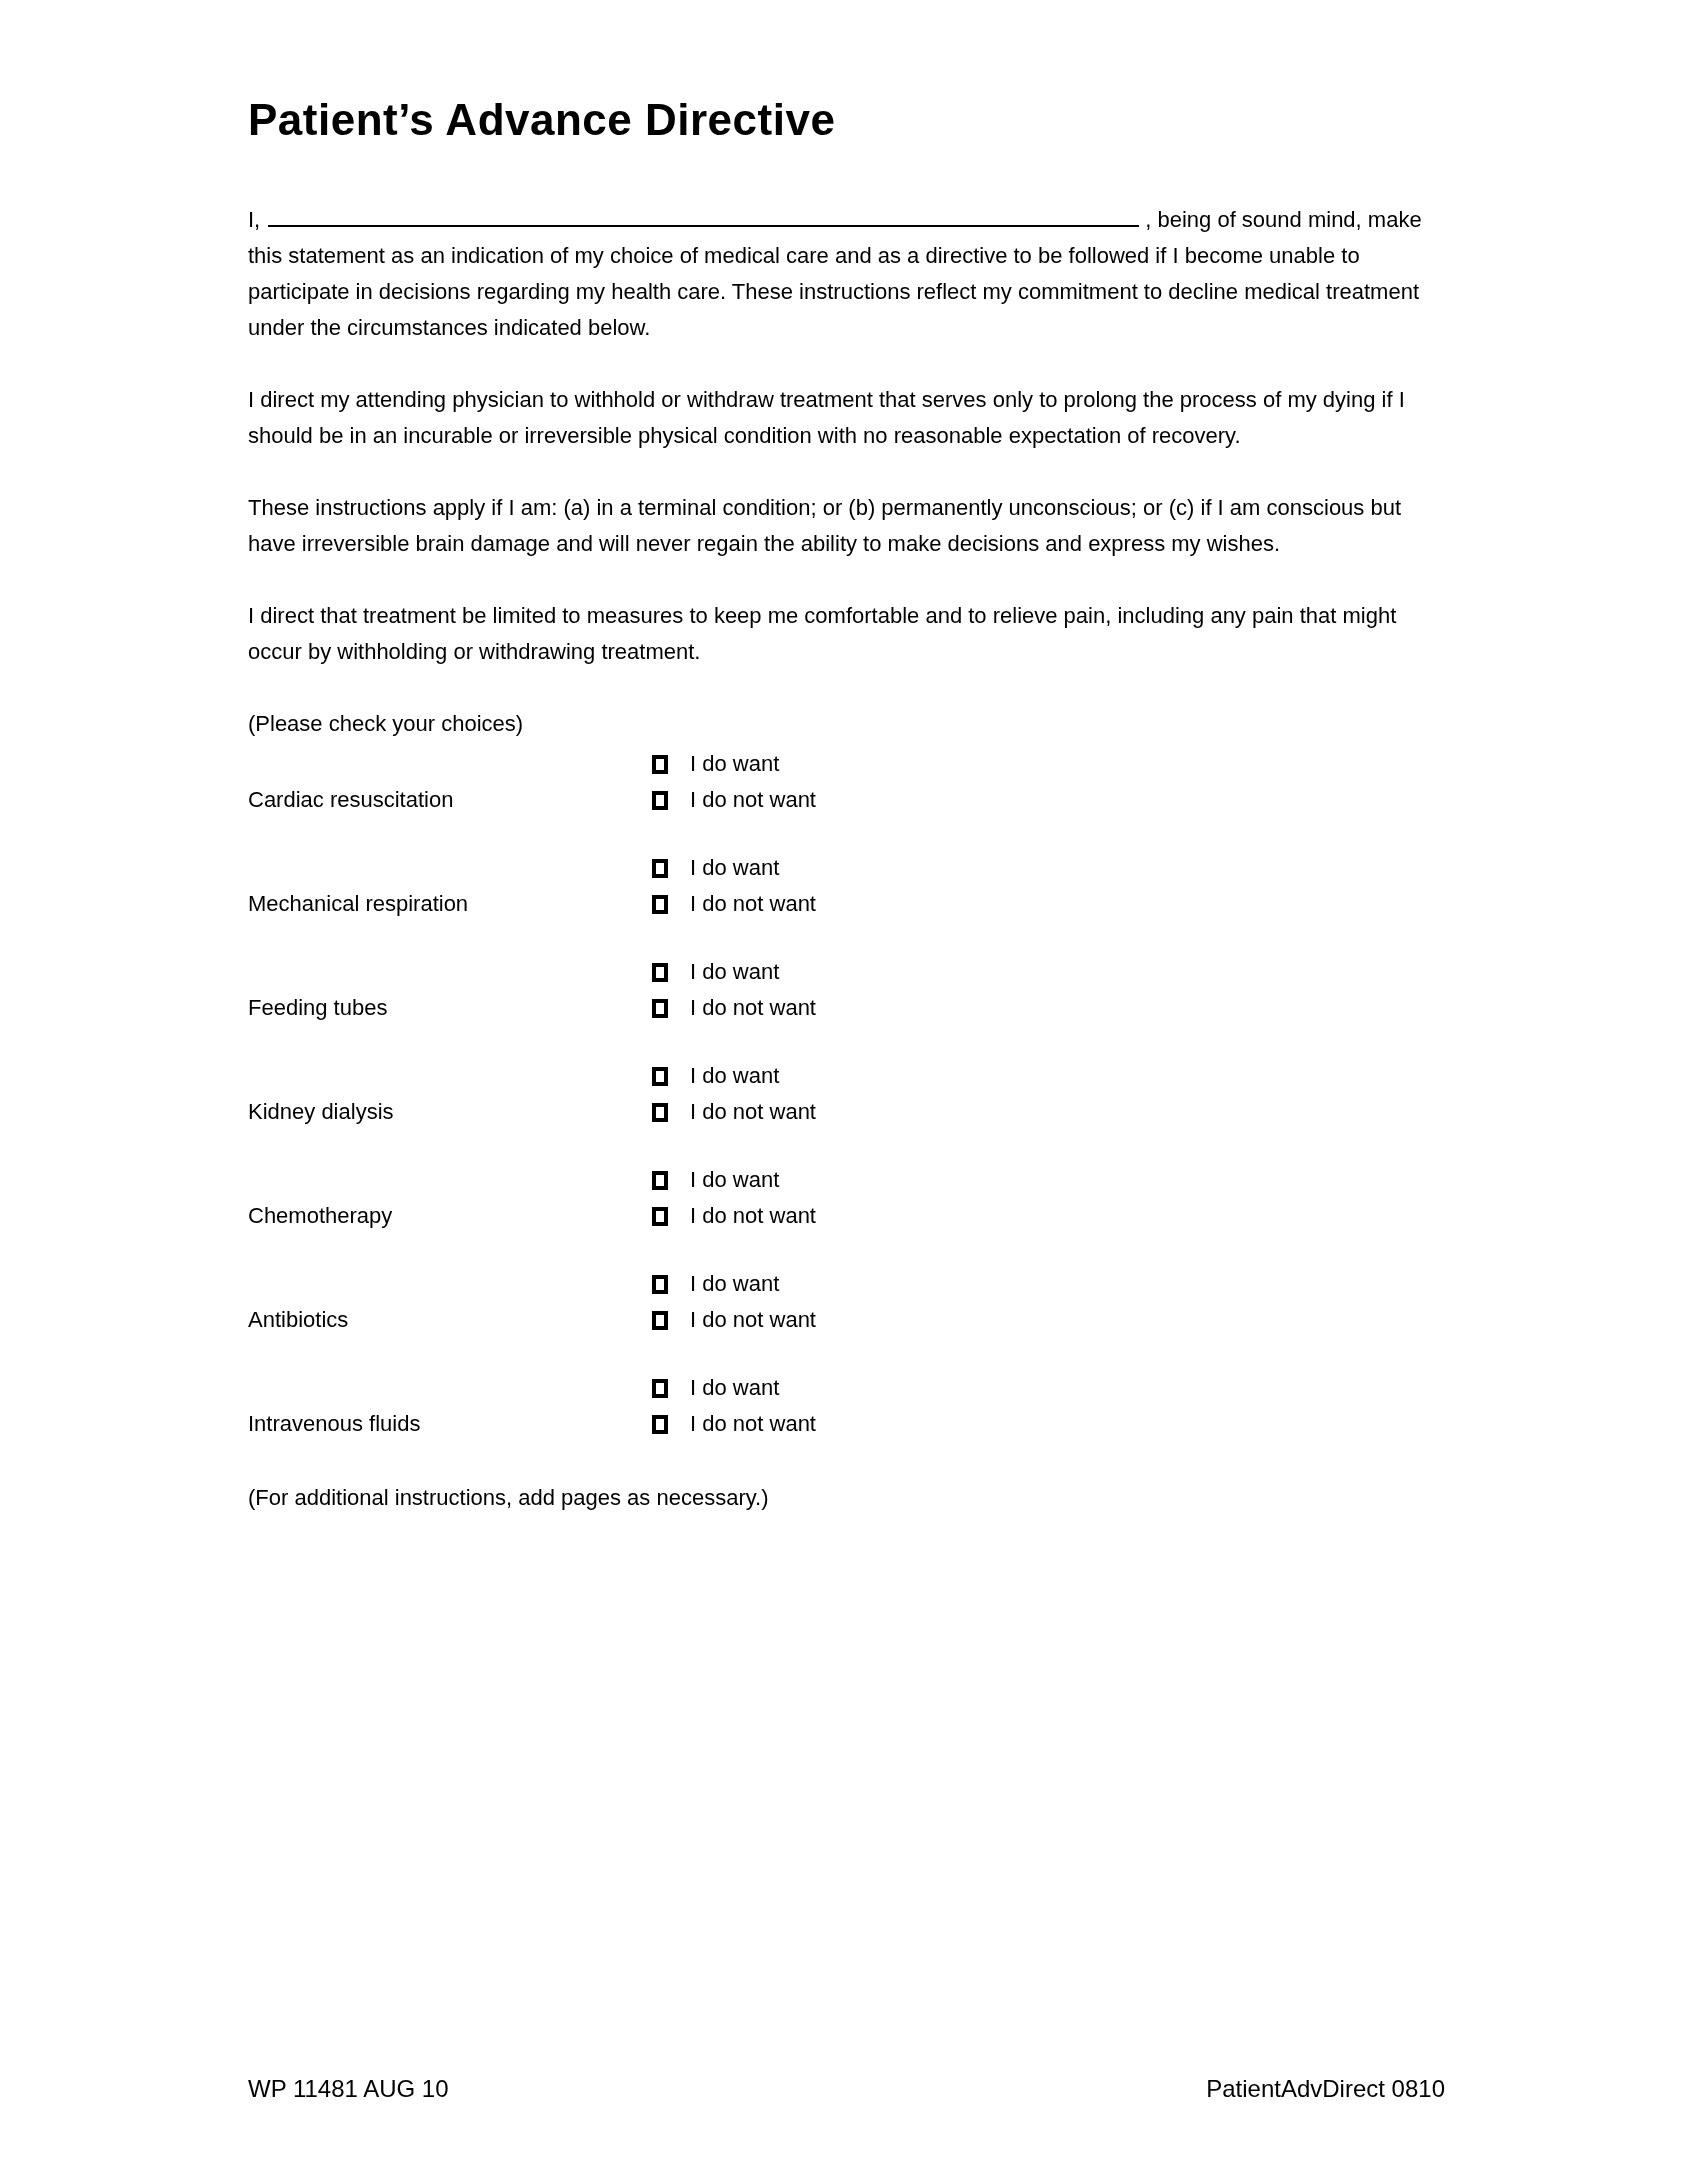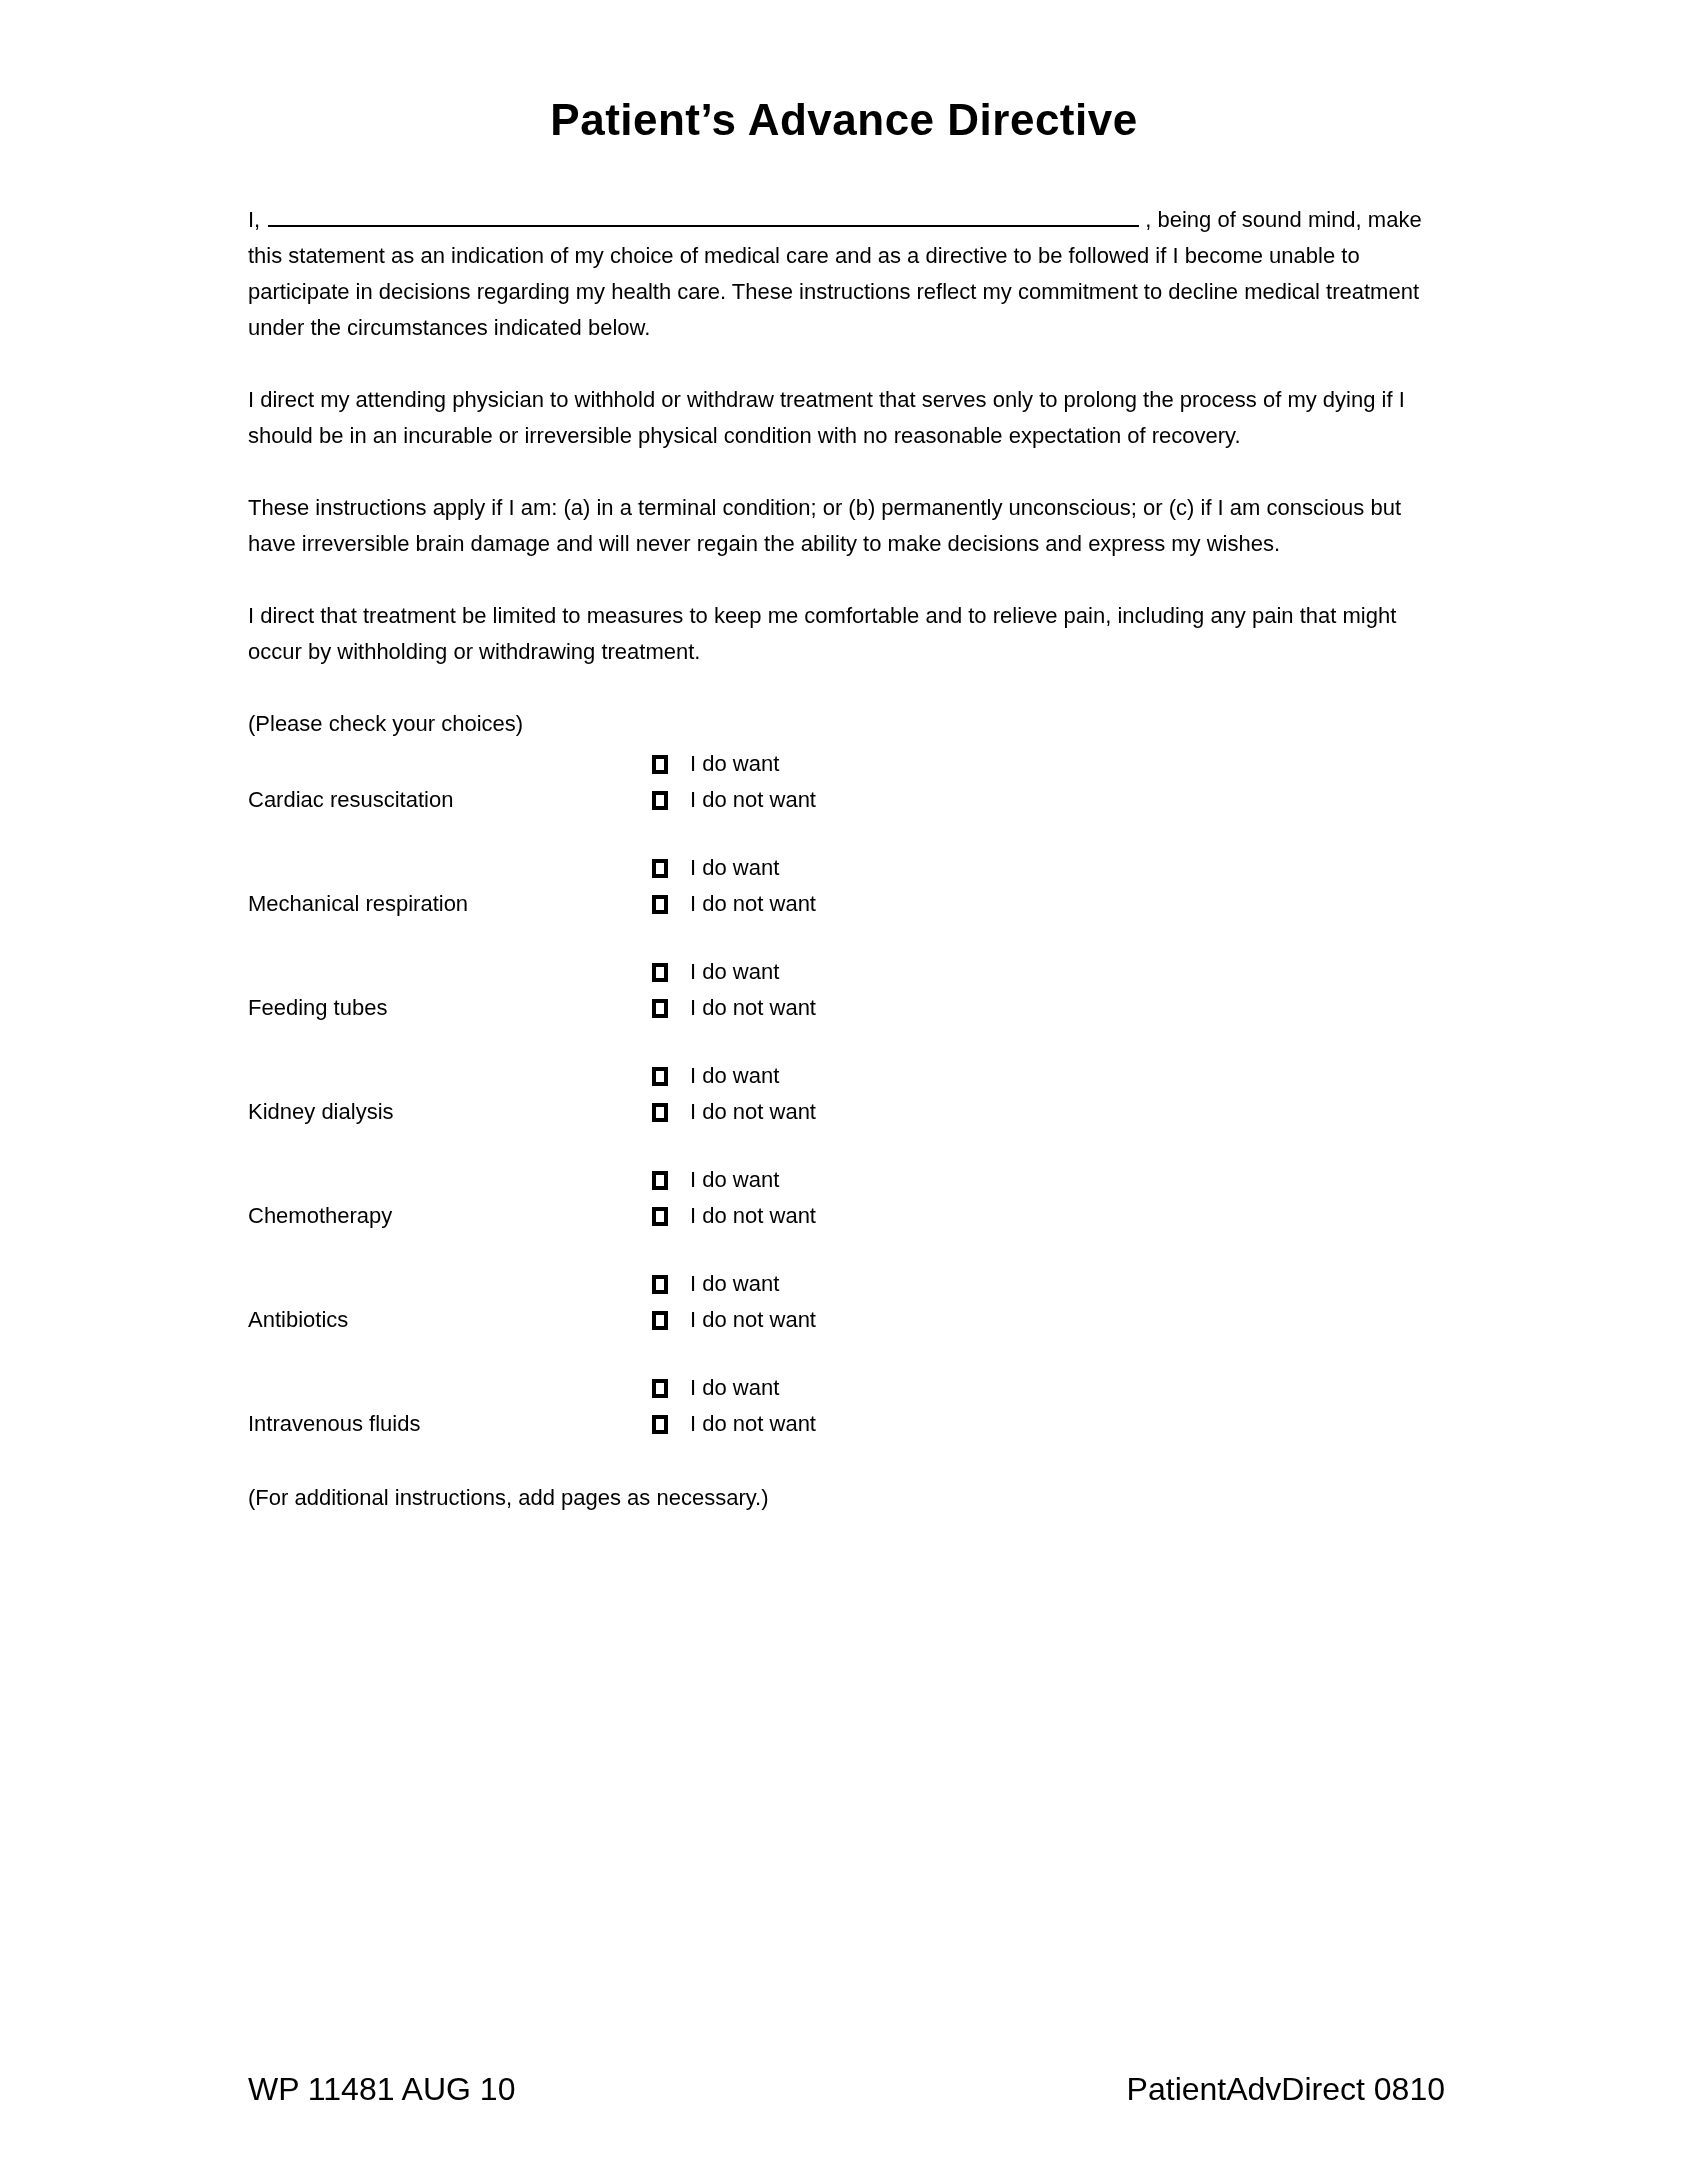--- a/index.html
+++ b/index.html
@@ -16,21 +16,20 @@
     position: relative;
     width: 1683px;
     height: 2178px;
   }
   .content {
     padding: 94px 243px 0 248px;
     font-size: 22px;
     line-height: 36px;
   }
   .doc-title {
-    text-align: center;
     font-size: 44px;
     line-height: 51px;
     font-weight: bold;
     margin-bottom: 57px;
     letter-spacing: 0.5px;
   }
   p.para { margin: 0 0 36px 0; }
   p.tight { margin: 0; }
   .blank-line {
     display: inline-block;
@@ -62,21 +61,21 @@
   }
   .option-text { white-space: nowrap; }
   .additional-note { margin-top: 38px; }
   .footer {
     position: absolute;
     left: 248px;
     right: 238px;
     top: 2074px;
     display: flex;
     justify-content: space-between;
-    font-size: 32px;
+    font-size: 24px;
     line-height: 30px;
     text-align: center;
   }
 </style>
 </head>
 <body>
 
 <div class="page">
   <div class="content">
 

